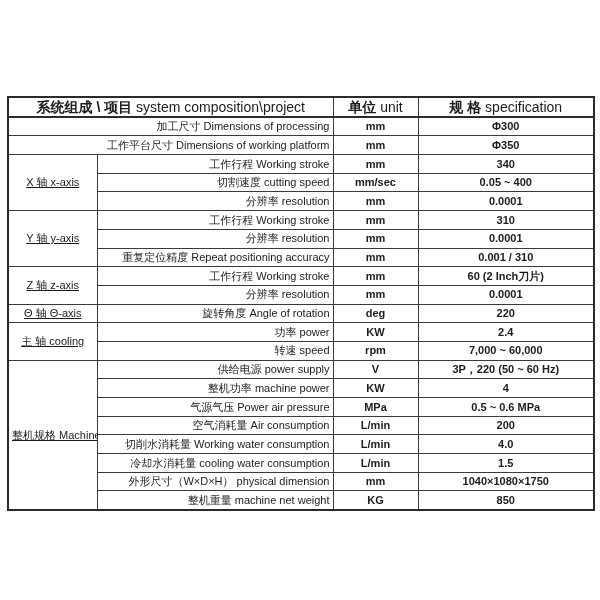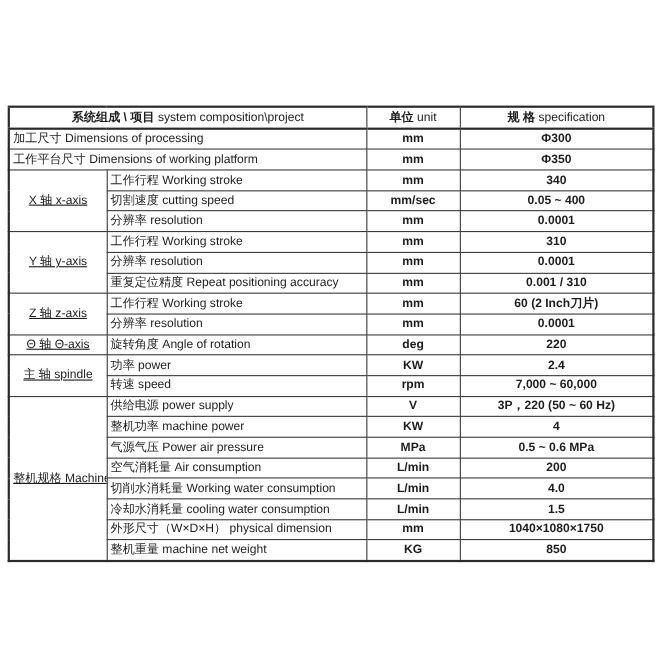--- a/index.html
+++ b/index.html
@@ -35,24 +35,24 @@
     padding: 0 3px;
     line-height: 1.15;
     overflow: hidden;
     white-space: nowrap;
   }
   table.spec-table th {
     border-top: 2px solid #2a2a2a;
     border-bottom: 2px solid #2a2a2a;
     font-weight: normal;
     text-align: center;
-    font-size: 11px;
+    font-size: 14px;
   }
   .zh-bold { font-weight: bold; }
-  td.item { text-align: left; padding-left: 6px; }
+  td.item { text-align: right; padding-left: 6px; }
   td.unit, td.spec { text-align: center; font-weight: bold; }
   td.group {
     text-align: center;
     white-space: pre-line;
     line-height: 1.45;
     text-decoration: underline;
   }
 </style>
 </head>
 <body>
@@ -130,21 +130,21 @@
     </tr>
 
     <tr>
       <td class="group">Θ 轴  Θ-axis</td>
       <td class="item">旋转角度 Angle of rotation</td>
       <td class="unit">deg</td>
       <td class="spec">220</td>
     </tr>
 
     <tr>
-      <td class="group" rowspan="2">主 轴  spindle</td>
+      <td class="group" rowspan="2">主 轴  cooling</td>
       <td class="item">功率 power</td>
       <td class="unit">KW</td>
       <td class="spec">2.4</td>
     </tr>
     <tr>
       <td class="item">转速 speed</td>
       <td class="unit">rpm</td>
       <td class="spec">7,000 ~ 60,000</td>
     </tr>
 

